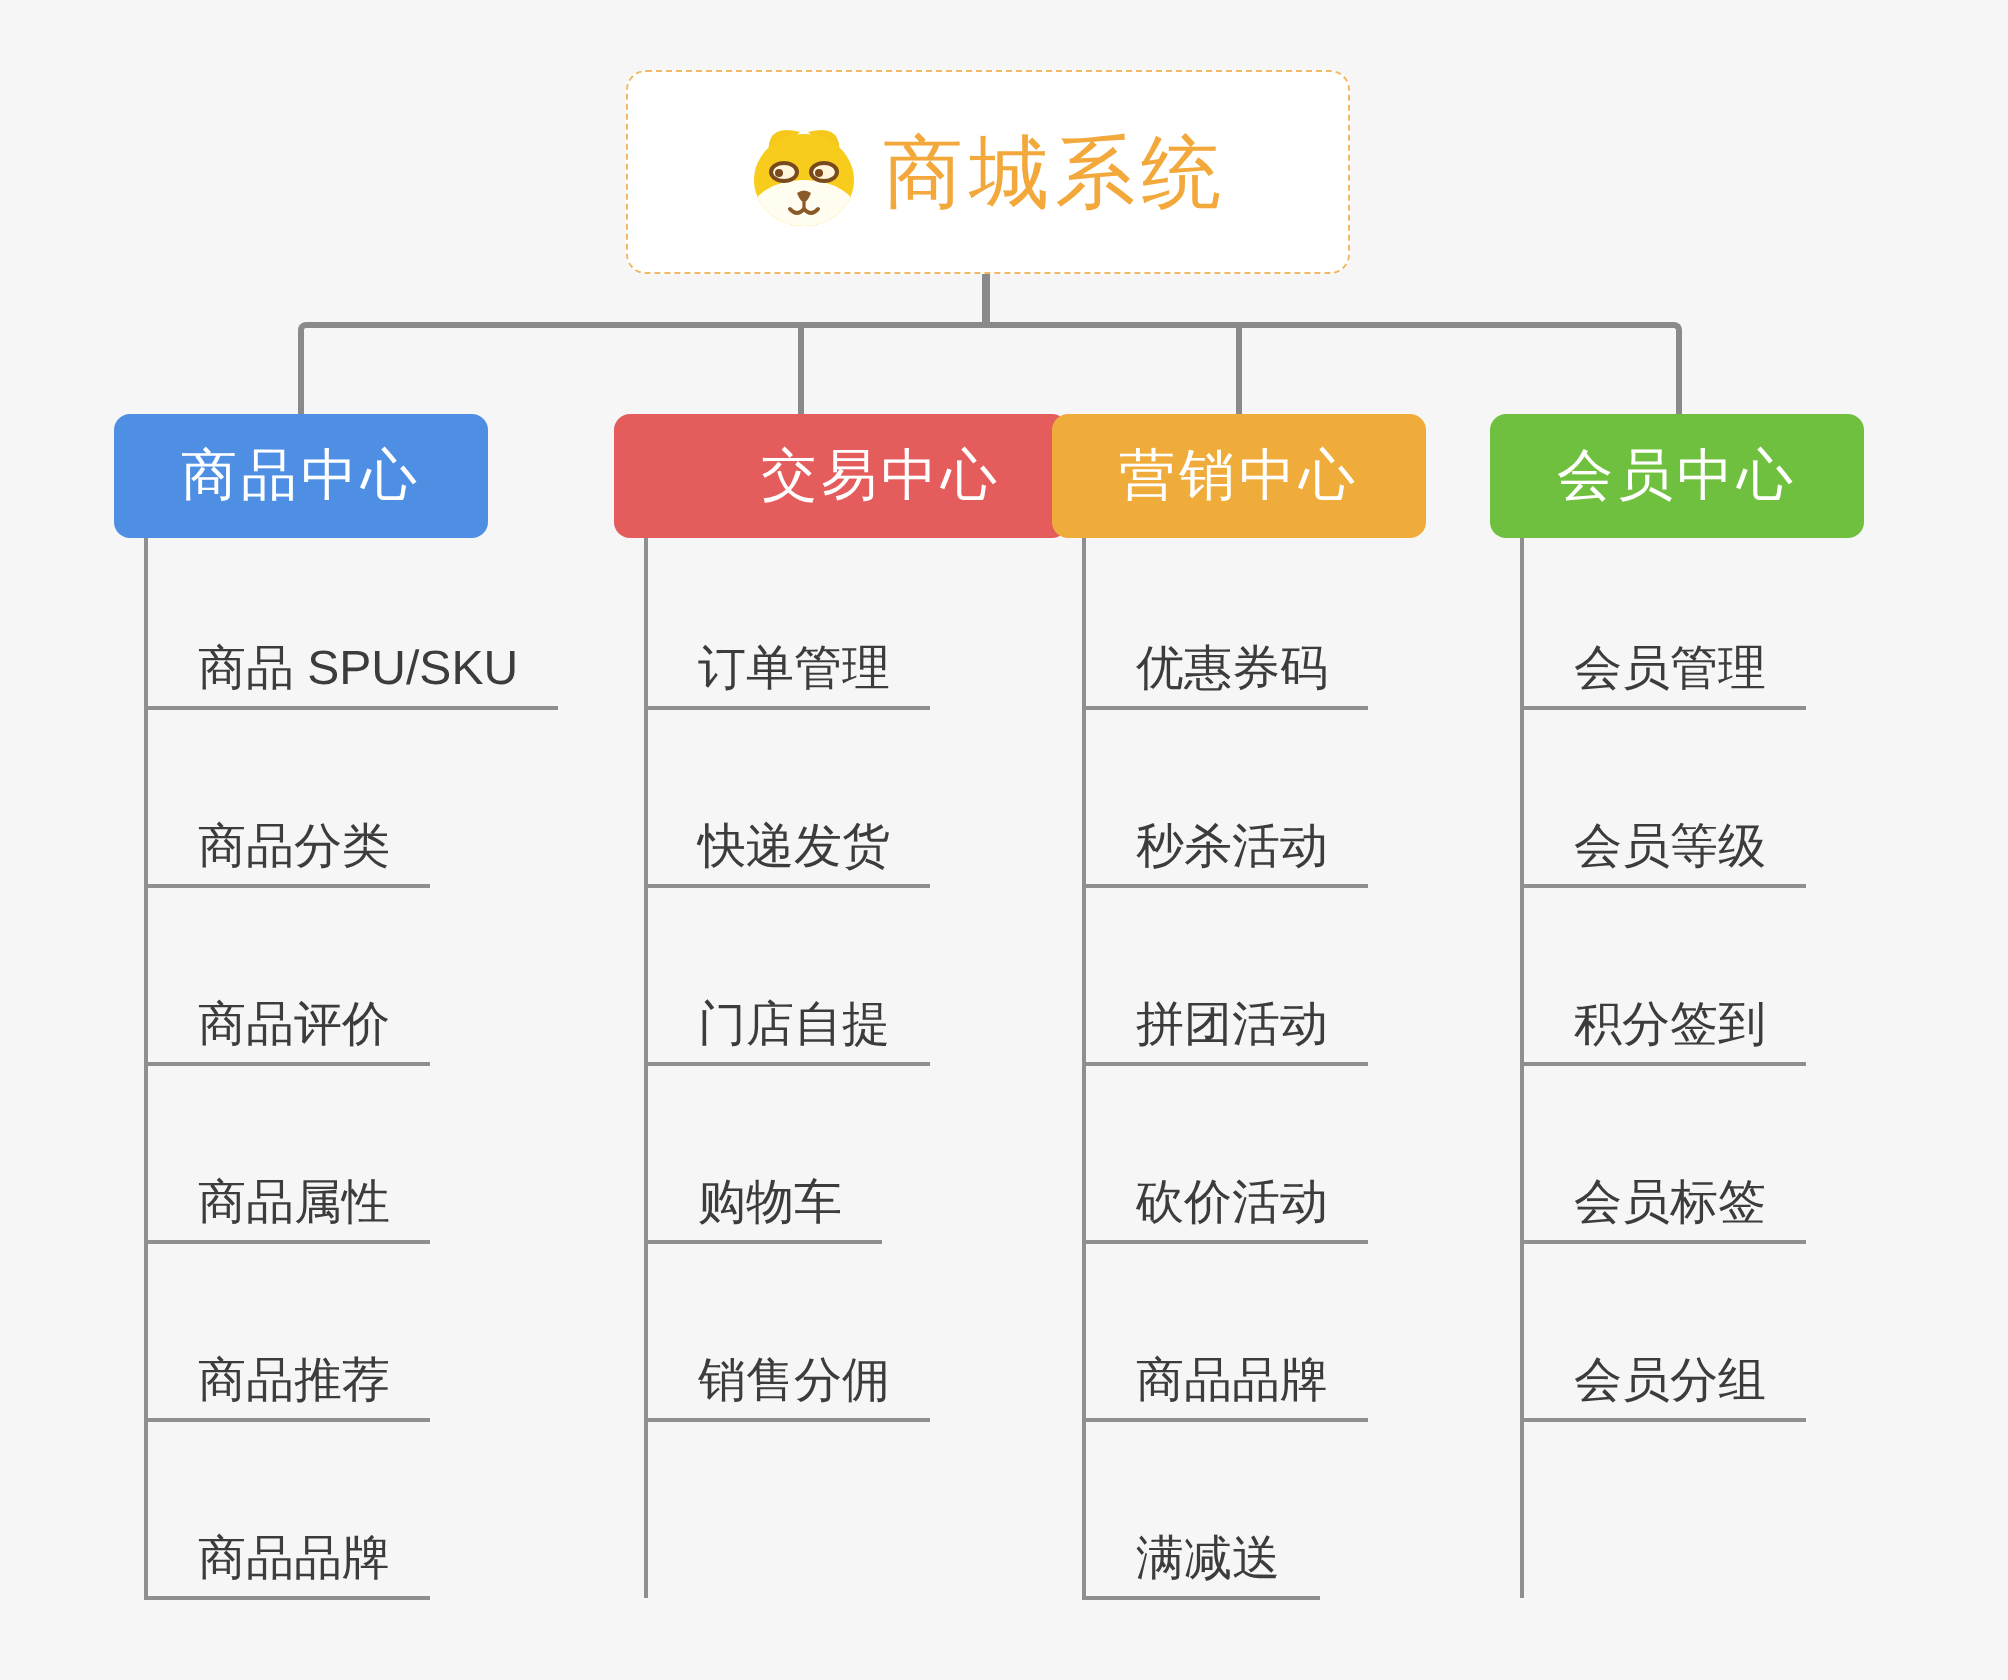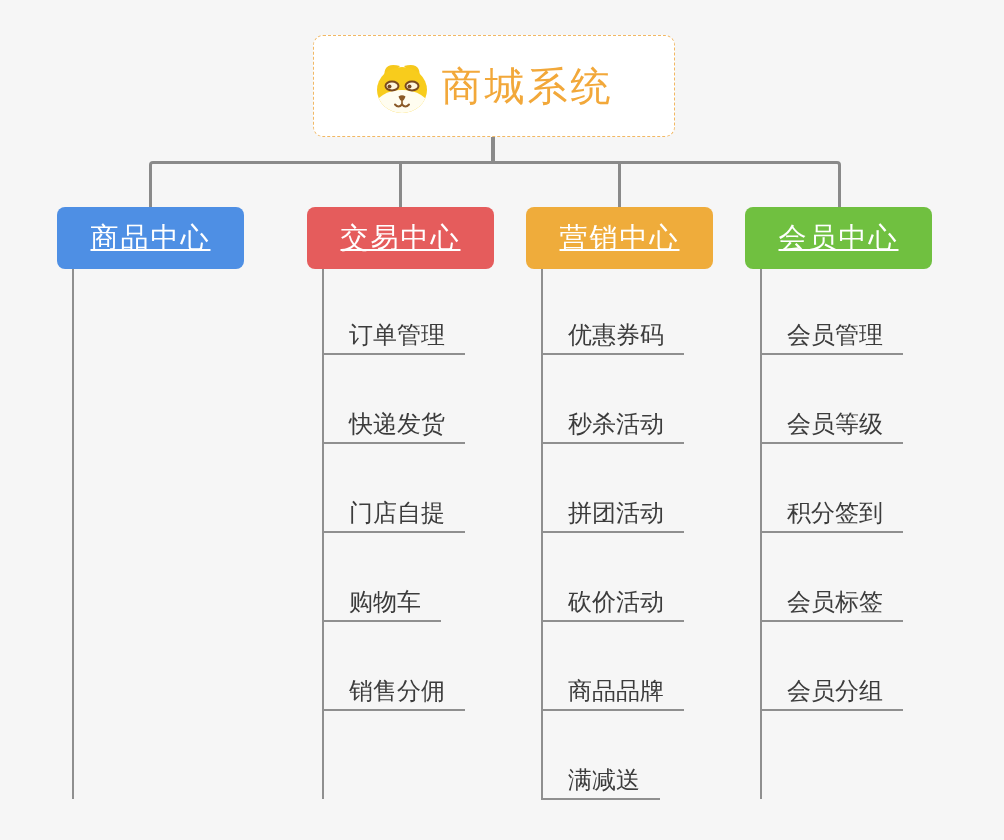--- a/index.html
+++ b/index.html
@@ -31,24 +31,24 @@
     border-radius:4px 4px 0 0;box-sizing:border-box;
   }
   .conn-drop-2{left:399px;top:161px;width:3px;height:49px;}
   .conn-drop-3{left:618px;top:161px;width:3px;height:49px;}
 
   
   .branch-box{
     position:absolute;top:207px;width:187px;height:62px;border-radius:8px;
     color:#FFFFFF;font-size:28px;letter-spacing:2px;
     display:flex;align-items:center;justify-content:center;
-    cursor:default;white-space:nowrap;text-decoration:underline;
+    cursor:default;white-space:nowrap;
   }
   .branch-1{left:57px;background:#4E8FE4;}
-  .branch-2{left:307px;background:#E55C5C;}
+  .branch-2{left:307px;background:#E55C5C;padding-left:40px;}
   .branch-3{left:526px;background:#EFAC3B;}
   .branch-4{left:745px;background:#70C040;}
 
   
   .trunk{position:absolute;top:269px;width:2px;height:530px;background:#8F8F8F;}
   .trunk-1{left:72px;}
   .trunk-2{left:322px;}
   .trunk-3{left:541px;}
   .trunk-4{left:760px;}
 
@@ -105,20 +105,28 @@
         <path d="M23.5 38.5 q3.5 -2.5 7 0 q-1.7 4.5 -3.5 4.5 q-1.8 0 -3.5 -4.5 z" fill="#8A5A28"></path>
         <path d="M27 43 v3.5" stroke="#8A5A28" stroke-width="1.6" stroke-linecap="round"></path>
         <path d="M20 46.5 q3.5 4 7 0 q3.5 4 7 0" stroke="#8A5A28" stroke-width="2" fill="none" stroke-linecap="round"></path>
       </svg>
     </span>
     <span class="root-title">商城系统</span>
   </div>
 
   <div class="branch-box branch-1" style="background-color: rgb(78, 143, 228);">商品中心</div>
   <div class="trunk trunk-1"></div>
+  <ul class="children children-1">
+    <li>商品 SPU/SKU</li>
+    <li>商品分类</li>
+    <li>商品评价</li>
+    <li>商品属性</li>
+    <li>商品推荐</li>
+    <li>商品品牌</li>
+  </ul>
 
   <div class="branch-box branch-2" style="background-color: rgb(229, 92, 92);">交易中心</div>
   <div class="trunk trunk-2"></div>
   <ul class="children children-2">
     <li>订单管理</li>
     <li>快递发货</li>
     <li>门店自提</li>
     <li>购物车</li>
     <li>销售分佣</li>
   </ul>

